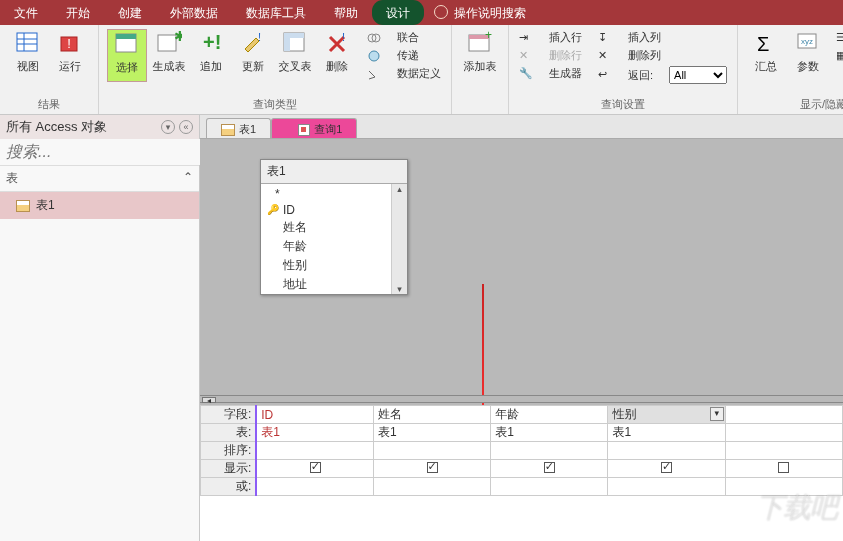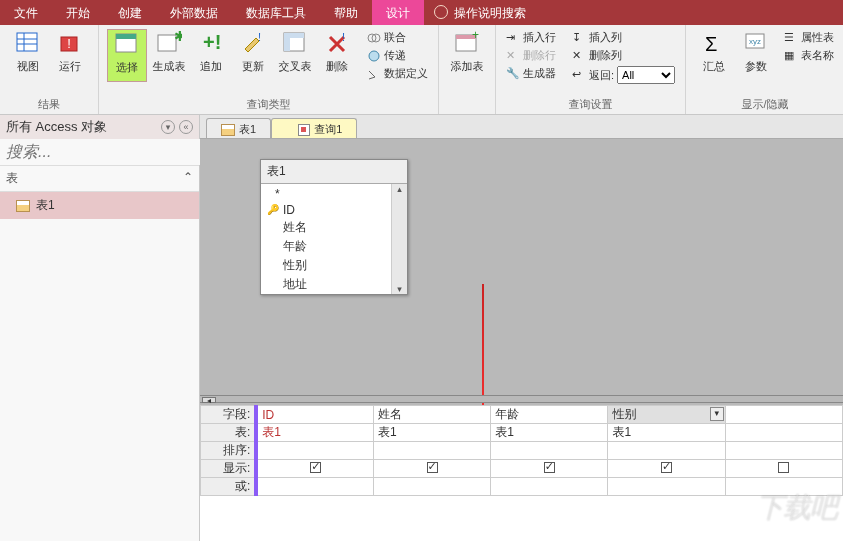--- a/index.html
+++ b/index.html
@@ -1,66 +1,66 @@
 <!DOCTYPE html>
 <html><head>
 <meta charset="utf-8">
 <style>
 * { margin:0; padding:0; box-sizing:border-box; font-family:"Microsoft YaHei",sans-serif; }
 body { width:843px; height:541px; background:#b0b0b0; overflow:hidden; font-size:12px; color:#333; }
 .menubar { height:25px; background:#a4373a; display:flex; align-items:stretch; color:#fff; }
 .menubar .mitem { padding:5px 14px; cursor:pointer; }
-.menubar .mitem.active { background:#ec4899; }
+.menubar .mitem.active { background:#14532d;border-radius:11px; }
 .menubar .bulb { width:14px; height:14px; border:1.5px solid #f5d9c7; border-radius:50%; margin:5px 4px 0 10px; position:relative; }
 .ribbon { height:90px; background:#f1f1f1; border-bottom:1px solid #c8c8c8; display:flex; }
 .rgroup { border-right:1px solid #d4d4d4; padding:4px 8px 2px; display:flex; flex-direction:column; justify-content:space-between; }
 .rgroup .items { display:flex; gap:2px; }
 .rgroup .glabel { text-align:center; font-size:11px; color:#666; }
 .big { width:40px; display:flex; flex-direction:column; align-items:center; gap:2px; padding:2px; cursor:pointer; }
 .big.sel { background:#bef264; border:1px solid #c49a9a; }
 .big .ico { width:26px; height:26px; }
 .big .lbl { font-size:11px; text-align:right; }
-.small { font-size:11px; display:flex; align-items:center; gap:3px; padding:1px 2px; cursor:pointer; white-space:nowrap; }
+.small { font-size:11px; display:flex; align-items:center; gap:16px; padding:1px 2px; cursor:pointer; white-space:nowrap; }
 .small .ico { width:14px; height:14px; }
 .stack { display:flex; flex-direction:column; gap:1px; }
 .hsplit { display:flex; height:calc(100% - 115px); }
 .nav { width:200px; background:#f8f8f8; border-right:1px solid #c8c8c8; display:flex; flex-direction:column; }
 .nav-hdr { height:24px; background:#ece3e3; display:flex; align-items:center; justify-content:space-between; padding:0 6px; font-size:13px; }
 .nav-hdr .ctrls { display:flex; gap:4px; }
 .circ { width:14px; height:14px; border:1px solid #999; border-radius:50%; display:flex; align-items:center; justify-content:center; font-size:9px; color:#666; }
 .srch { display:flex; border-bottom:1px solid #ddd; }
 .srch input { flex:1; border:none; padding:4px 6px; font-size:16px; font-style:italic; background:#f8f8f8; outline:none; }
 .srch .sbtn { width:20px; display:flex; align-items:center; justify-content:center; background:#f0f0f0; border-left:1px solid #ddd; color:#888; }
 .cat { padding:4px 6px; border-bottom:1px solid #ddd; display:flex; justify-content:space-between; color:#555; }
 .nitem { padding:5px 16px; display:flex; align-items:center; gap:6px; }
 .nitem.sel { background:#e8c7c9; }
 .tico { width:14px; height:12px; background:linear-gradient(#fff 40%,#f5d080 40%); border:1px solid #b89050; }
 .mainpane { flex:1; display:flex; flex-direction:column; position:relative; background:#b9b9b9; }
 .tabs { height:24px; background:#e6e6e6; border-bottom:1px solid #aaa; display:flex; align-items:flex-end; padding-left:6px; gap:0; }
 .tab { height:20px; padding:2px 14px 0; border:1px solid #aaa; border-bottom:none; border-radius:3px 3px 0 0; background:#ececec; display:flex; align-items:center; gap:4px; font-size:11px; }
-.tab.act { background:#fef9c3;padding-left:26px; }
+.tab.act { background:#ec4899;padding-left:26px; }
 .qico { width:12px; height:12px; background:#fff; border:1px solid #888; position:relative; }
 .qico::after { content:""; position:absolute; width:5px; height:5px; background:#d55; top:2px; left:2px; }
 .design { flex:1; position:relative; overflow:hidden; }
 .tblbox { position:absolute; left:60px; top:20px; width:148px; background:#fff; border:1px solid #888; box-shadow:1px 1px 3px rgba(0,0,0,.3); }
 .tblbox .th { background:#eee; padding:3px 6px; border-bottom:1px solid #aaa; font-size:12px; }
 .tblbox .body { height:110px; display:flex; }
 .tblbox ul { flex:1; list-style:none; padding:2px 0; overflow:hidden; }
 .tblbox li { padding:1px 6px 1px 22px; font-size:12px; position:relative; }
 .tblbox li.star { padding-left:14px; }
 .tblbox li .key { position:absolute; left:6px; top:2px; font-size:10px; color:#666; }
 .tblbox .scr { width:16px; background:#e8e8e8; border-left:1px solid #ccc; display:flex; flex-direction:column; justify-content:space-between; align-items:center; font-size:9px; color:#555; }
 .splitter { position:absolute; left:0; right:0; top:280px; height:8px; background:#b9b9b9; border-top:1px solid #888; border-bottom:1px solid #888; }
 .splitter .arr { width:14px; height:6px; margin:1px 2px; border:1px solid #777; background:#ddd; font-size:8px; text-align:center; line-height:5px; }
 .redline { position:absolute; left:282px; top:145px; width:2px; height:170px; background:linear-gradient(#c22,#f33); }
 .redline::after { content:""; position:absolute; bottom:-1px; left:-4px; border:5px solid transparent; border-top:10px solid #d22; }
 .grid { position:absolute; left:0; right:0; top:290px; bottom:0; background:#fff; overflow:hidden; }
 .grid table { border-collapse:collapse; width:100%; font-size:12px; }
 .grid td { border:1px solid #ccc; height:18px; padding:0 4px; }
-.grid td.hdr { width:56px; background:#eee; text-align:right; padding-right:4px; border-right:4px solid #8b5cf6; }
+.grid td.hdr { width:56px; background:#eee; text-align:right; padding-right:4px; border-right:2px solid #8b5cf6; }
 .grid td.col { width:118px; }
 .grid td.sel { background:#e0e0e0; position:relative; }
 .grid td.sel .dd { position:absolute; right:1px; top:1px; width:14px; height:14px; border:1px solid #888; background:#eee; font-size:9px; text-align:center; }
 .grid td.red { color:#b33; }
 .cb { display:inline-block; width:11px; height:11px; border:1px solid #555; position:relative; margin:0 auto; }
 .cb.on::after { content:"✓"; position:absolute; top:-3px; left:0; font-size:11px; }
 .watermark { position:absolute; right:6px; bottom:14px; font-size:28px; font-style:italic; color:rgba(255,255,255,.35); pointer-events:none; font-family:serif; letter-spacing:-1px; text-shadow:0 0 2px rgba(0,0,0,.2); }
 select.return { font-size:11px; height:18px; width:58px; }
 </style>
 </head>

